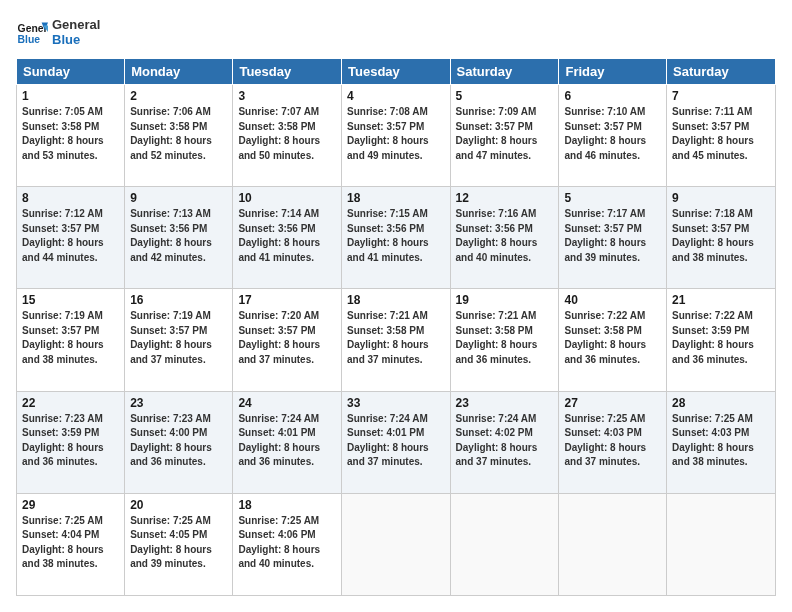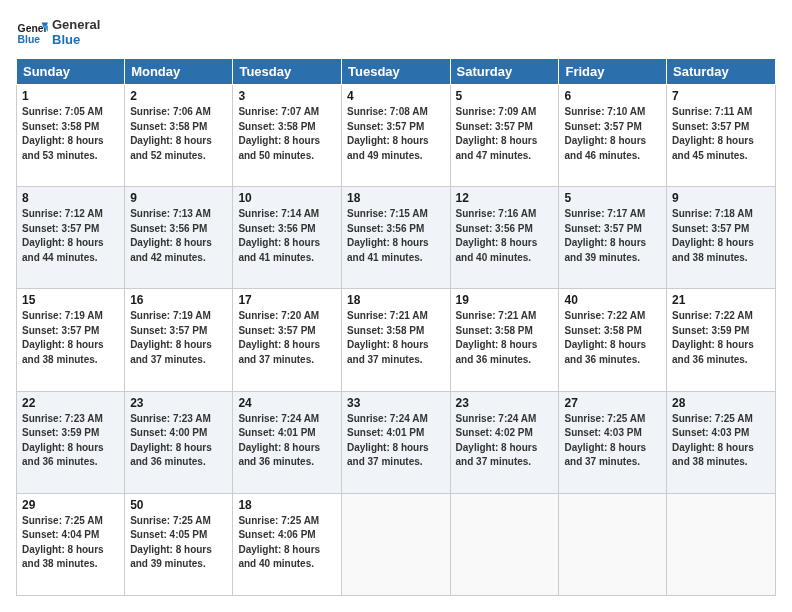--- a/index.html
+++ b/index.html
@@ -390,21 +390,21 @@
           <td>
         <div class="day-number">29</div>
         <div class="day-info">
           Sunrise: 7:25 AM<br>
           Sunset: 4:04 PM<br>
           Daylight: 8 hours<br>
           and 38 minutes.
         </div>
       </td>
           <td>
-        <div class="day-number">50</div>
+        <div class="day-number">20</div>
         <div class="day-info">
           Sunrise: 7:25 AM<br>
           Sunset: 4:05 PM<br>
           Daylight: 8 hours<br>
           and 39 minutes.
         </div>
       </td>
           <td>
         <div class="day-number">18</div>
         <div class="day-info">

